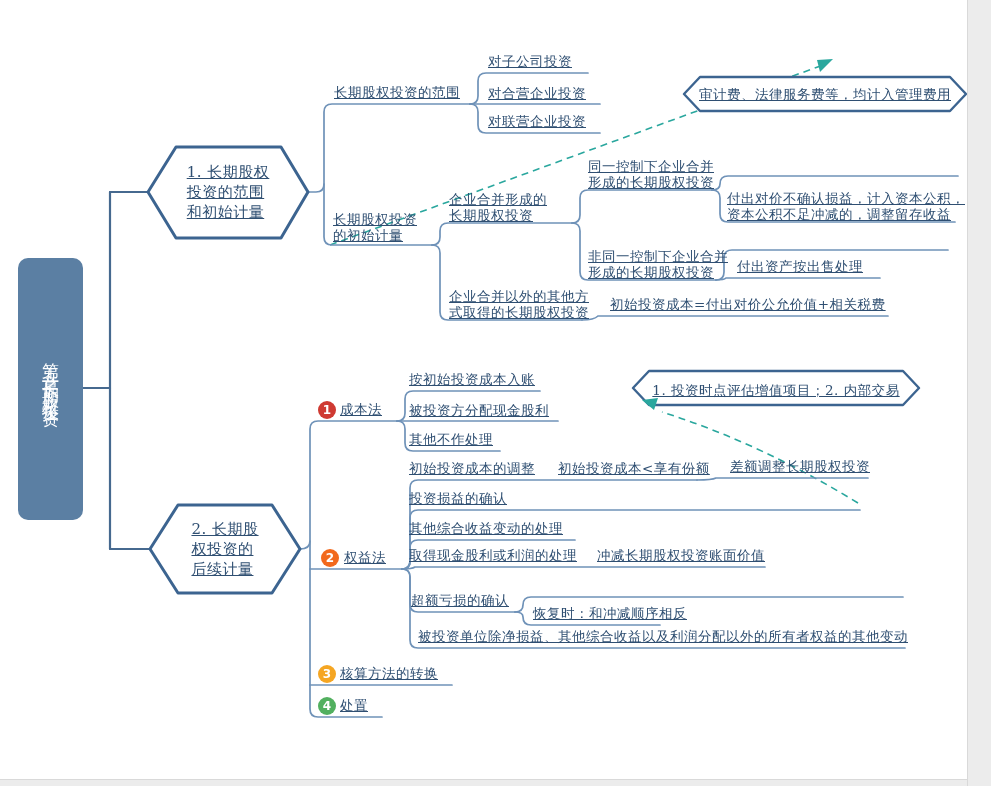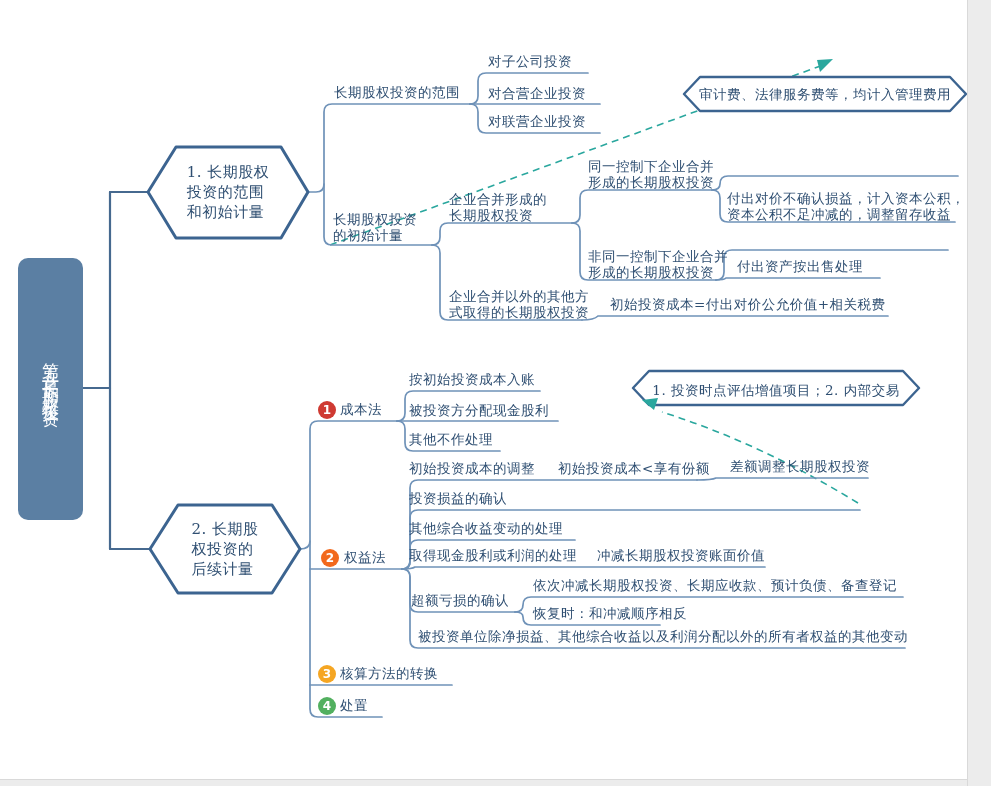--- a/index.html
+++ b/index.html
@@ -13,21 +13,21 @@
   .edge-bottom{position:absolute;left:0;top:779px;width:967px;height:7px;background:#ececec;border-top:1px solid #d9d9d9;}
   svg{position:absolute;left:0;top:0;}
   .ln{fill:none;stroke:var(--line);stroke-width:1.7;stroke-linecap:round;}
   .trunk{fill:none;stroke:var(--trunk);stroke-width:2.2;stroke-linecap:round;}
   .hexshape{fill:#ffffff;stroke:var(--hex);stroke-width:3;stroke-linejoin:round;}
   .calloutshape{fill:#ffffff;stroke:var(--hex);stroke-width:2.4;stroke-linejoin:round;}
   .teal{fill:none;stroke:var(--teal);stroke-width:1.6;stroke-dasharray:7 5;}
   .tealfill{fill:var(--teal);stroke:none;}
   .lbl{
     position:absolute;color:var(--text);font-size:13.5px;line-height:15.5px;
-    white-space:pre-line;letter-spacing:0.5px;
+    white-space:pre-line;letter-spacing:0.5px;text-decoration:underline;
   }
   .hexlbl{display:flex;align-items:center;justify-content:center;text-align:left;
     font-size:15px;line-height:20px;}
   .root{
     position:absolute;left:18px;top:258px;width:65px;height:262px;
     background:var(--rootfill);border-radius:10px;color:#ffffff;
     display:flex;align-items:center;justify-content:center;
     writing-mode:vertical-rl;text-orientation:upright;
     font-size:17px;letter-spacing:6px;line-height:1;
   }
@@ -136,21 +136,20 @@
   <div class="badge badge2" style="left:321px;top:549px">2</div>
   <div class="lbl" style="left:344px;top:550px">权益法</div>
   <div class="lbl" style="left:409px;top:461px">初始投资成本的调整</div>
   <div class="lbl" style="left:558px;top:461px">初始投资成本&lt;享有份额</div>
   <div class="lbl" style="left:730px;top:459px">差额调整长期股权投资</div>
   <div class="lbl" style="left:409px;top:491px">投资损益的确认</div>
   <div class="lbl" style="left:409px;top:521px">其他综合收益变动的处理</div>
   <div class="lbl" style="left:409px;top:548px">取得现金股利或利润的处理</div>
   <div class="lbl" style="left:597px;top:548px">冲减长期股权投资账面价值</div>
   <div class="lbl" style="left:411px;top:593px">超额亏损的确认</div>
-  <div class="lbl" style="left:533px;top:578px">依次冲减长期股权投资、长期应收款、预计负债、备查登记</div>
   <div class="lbl" style="left:533px;top:606px">恢复时：和冲减顺序相反</div>
   <div class="lbl" style="left:418px;top:629px">被投资单位除净损益、其他综合收益以及利润分配以外的所有者权益的其他变动</div>
 
   <div class="badge badge3" style="left:318px;top:665px">3</div>
   <div class="lbl" style="left:340px;top:666px">核算方法的转换</div>
 
   <div class="badge badge4" style="left:318px;top:697px">4</div>
   <div class="lbl" style="left:340px;top:698px">处置</div>
 
 </div>

